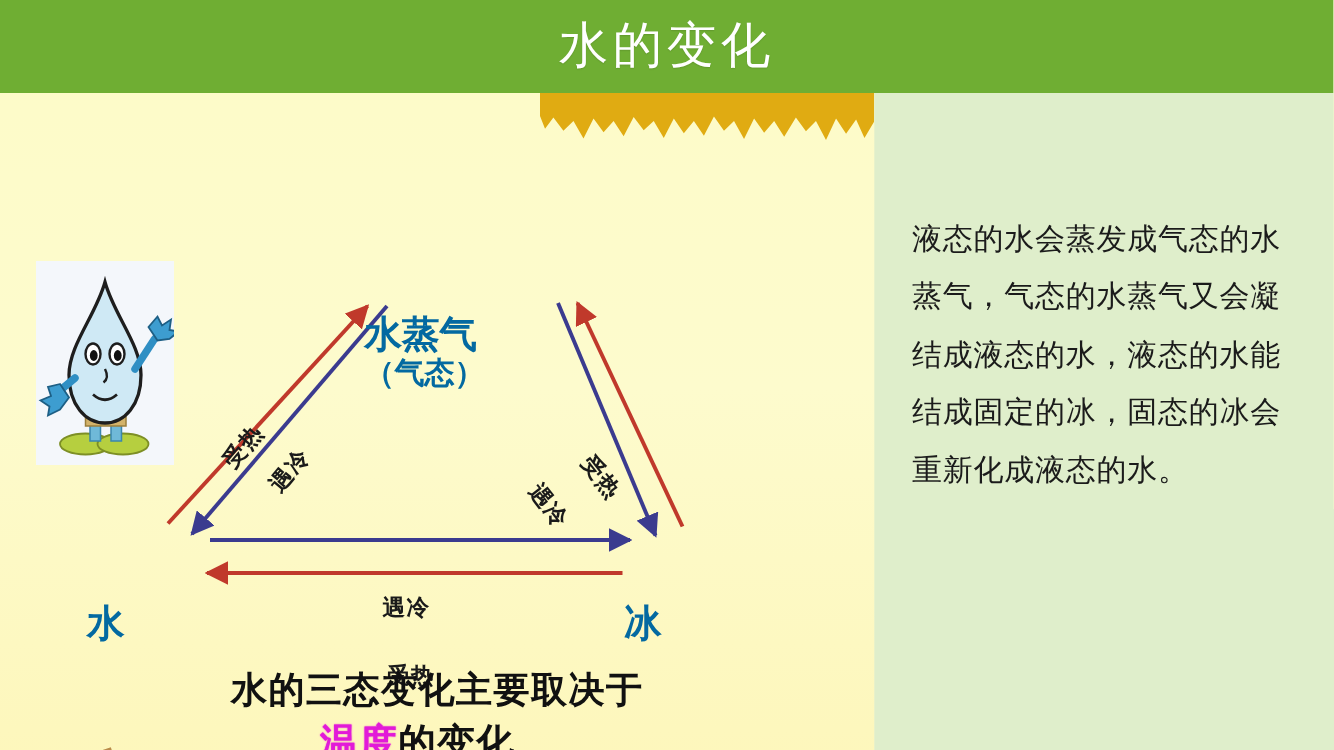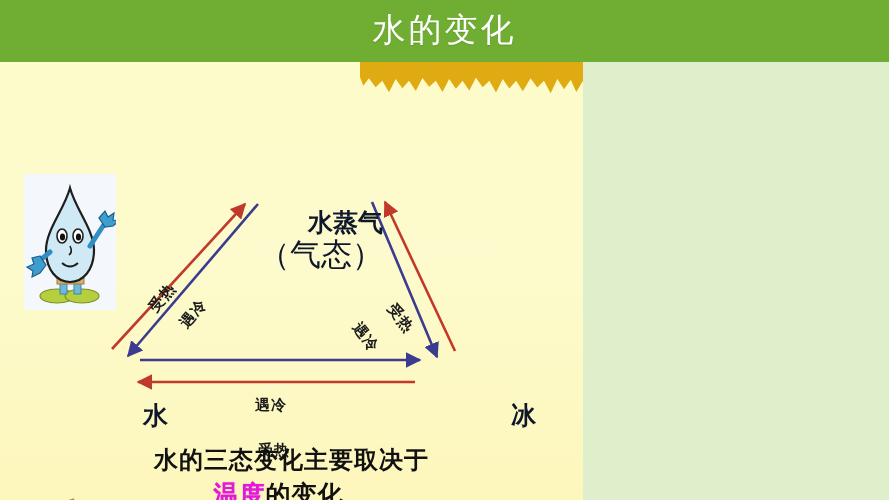--- a/index.html
+++ b/index.html
@@ -66,26 +66,26 @@
     background:#f4f7fb;
     z-index:4;
   }
   .mascot svg{display:block;}
 
   
   .diagram{position:absolute;left:0;top:62px;width:583px;height:300px;z-index:5;}
   .diagram svg{position:absolute;left:0;top:0;}
 
   .node{
-    position:absolute;text-align:right;color:#0f172a;
+    position:absolute;text-align:left;color:#0369a1;
     font-family:"DejaVu Sans","Liberation Sans",sans-serif;
     line-height:1.12;z-index:6;white-space:nowrap;
   }
   .node .n1{display:block;font-size:25px;font-weight:600;}
-  .node .n2{display:block;font-size:31px;font-weight:400;}
+  .node .n2{display:block;font-size:20px;font-weight:700;}
 
   #node-vapor{left:243px;top:85px;width:140px;}
   #node-water{left:58px;top:278px;width:110px;}
   #node-ice  {left:416px;top:278px;width:120px;}
 
   .arrow-label{
     position:absolute;color:#1a1a1a;font-size:15px;font-weight:600;
     letter-spacing:1px;white-space:nowrap;z-index:7;
     font-family:"DejaVu Sans","Liberation Sans",sans-serif;
   }
@@ -231,14 +231,17 @@
           <rect x="48" y="12" width="36" height="30" fill="#fdf4dd" stroke="#b98b4a" stroke-width="2"></rect>
           <rect x="48" y="37" width="36" height="6" fill="#c0803a"></rect>
           <line x1="54" y1="20" x2="78" y2="20" stroke="#e4d7bb" stroke-width="1.4"></line>
           <line x1="54" y1="26" x2="78" y2="26" stroke="#e4d7bb" stroke-width="1.4"></line>
         </g>
       </svg>
     </div>
 
   </div>
 
+  <div class="right-panel">
+    <p class="body-text">液态的水会蒸发成气态的水蒸气，气态的水蒸气又会凝结成液态的水，液态的水能结成固定的冰，固态的冰会重新化成液态的水。</p>
+  </div>
 
 </div>
 
 </body></html>

